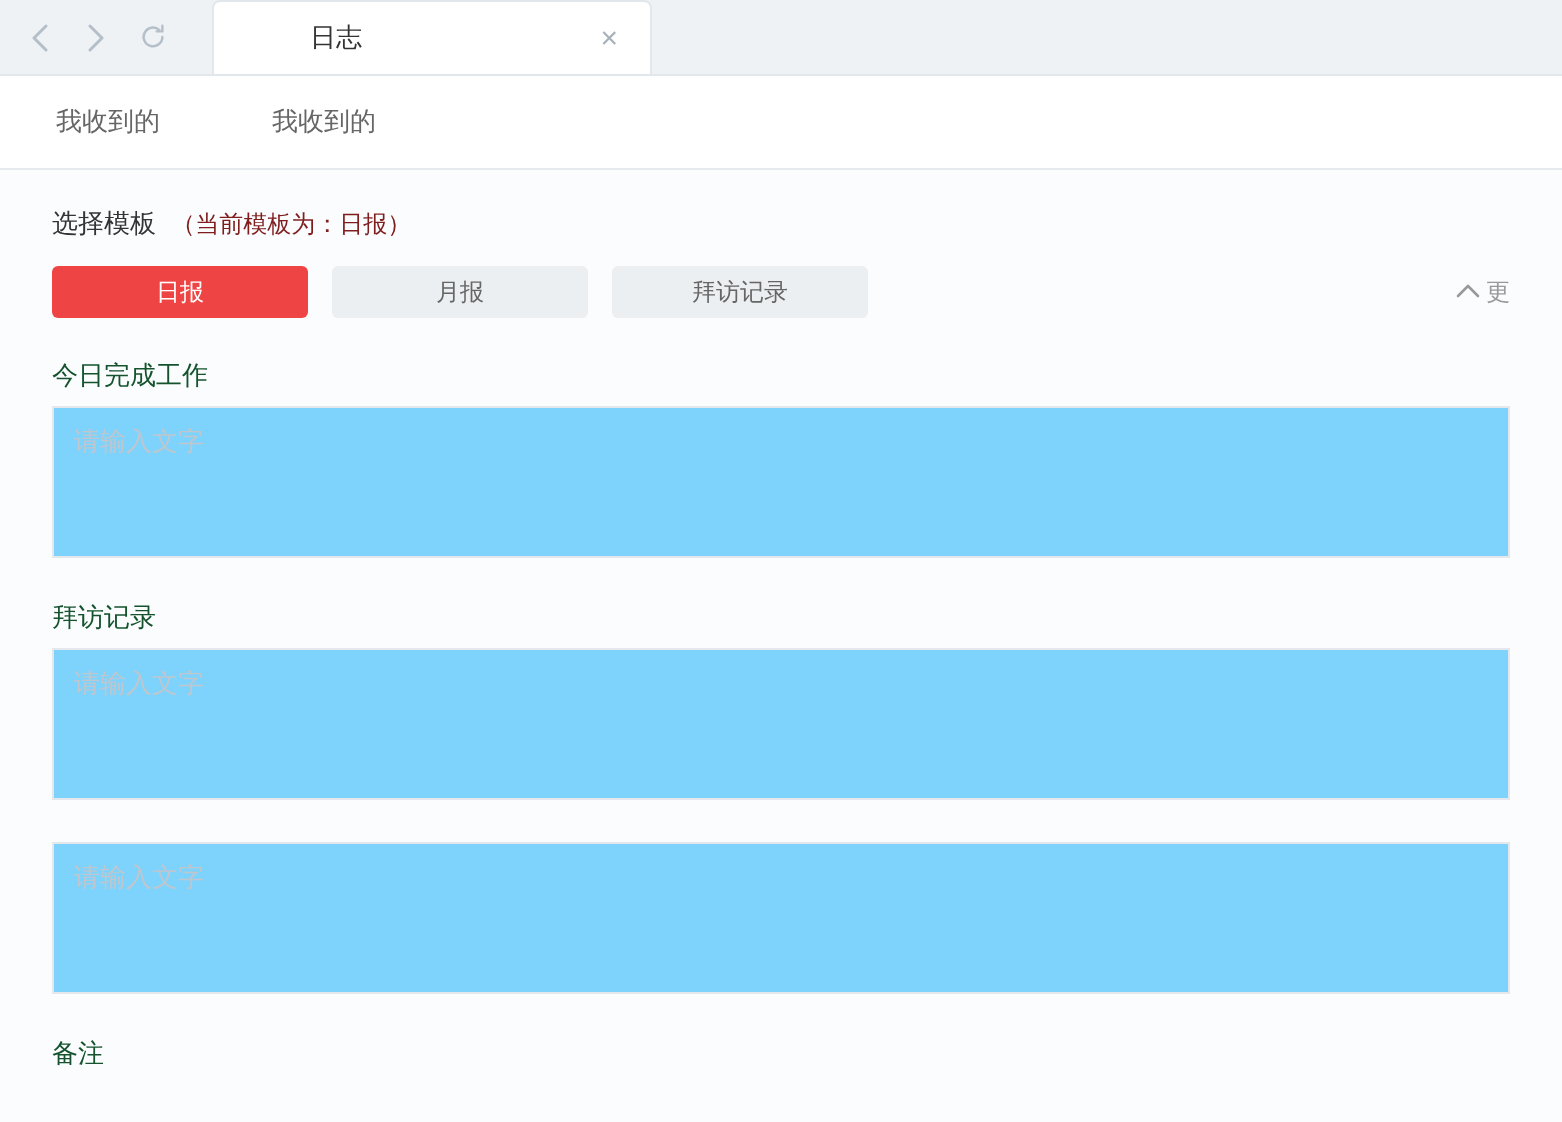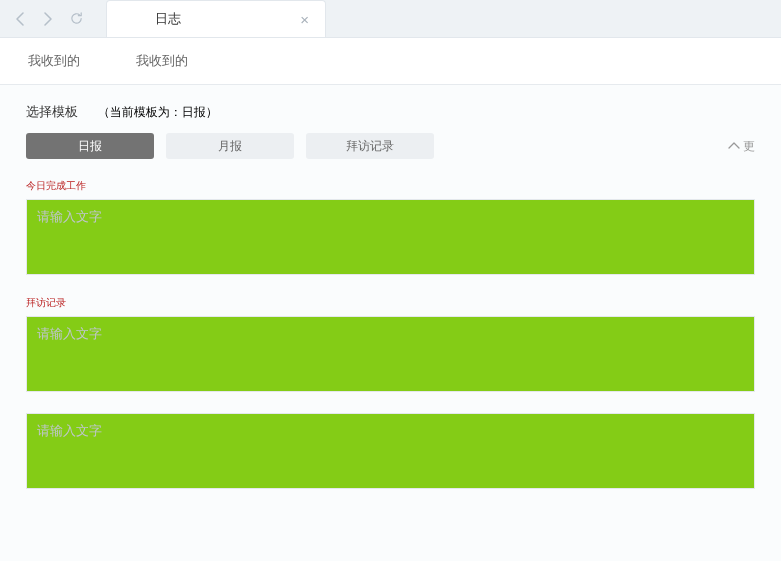--- a/index.html
+++ b/index.html
@@ -82,61 +82,61 @@
   flex: 1;
   overflow-y: auto;
   padding: 18px 26px 0 26px;
   background: #fafcfd;
 }
 .template-row {
   font-size: 13px;
   color: #333;
   margin-bottom: 12px;
 }
-.template-hint { color: #000000; font-size: 12px; margin-left: 16px; }
+.template-hint { color: #7f1d1d; font-size: 12px; margin-left: 4px; }
 
 .pills {
   display: flex;
   align-items: center;
   gap: 12px;
   margin-bottom: 20px;
 }
 .pill {
   flex: 0 0 128px;
   height: 26px;
   line-height: 26px;
   text-align: center;
   background: #eceff2;
   color: #666;
   border-radius: 3px;
   font-size: 12px;
   cursor: pointer;
 }
 .pill.active {
-  background: #737373;
+  background: #ef4444;
   color: #fff;
 }
 .expand {
   margin-left: auto;
   display: flex;
   align-items: center;
   color: #999;
   font-size: 12px;
   cursor: pointer;
   gap: 3px;
 }
 .expand svg { display: block; }
 
 .field { margin-bottom: 18px; }
-.field-label { font-size: 10px; color: #b91c1c; margin-bottom: 6px; }
+.field-label { font-size: 13px; color: #14532d; margin-bottom: 6px; }
 .field-text {
   width: 100%;
   min-height: 76px;
   border: 1px solid #e4e8ec;
-  background: #84cc16;
+  background: #7dd3fc;
   padding: 8px 10px;
   font-size: 13px;
   color: #333;
   resize: none;
   font-family: inherit;
 }
 .field-text::placeholder { color: #bfc6cd; }
 </style>
 </head>
 <body>
@@ -199,15 +199,19 @@
 
     <div class="field">
       <div class="field-label">拜访记录</div>
       <textarea class="field-text" placeholder="请输入文字" style=""></textarea>
     </div>
 
     <div class="field">
       <textarea class="field-text" placeholder="请输入文字" style=""></textarea>
     </div>
 
+    <div class="field">
+      <div class="field-label">备注</div>
+
+    </div>
 
   </div>
 </div>
 
 </body></html>

